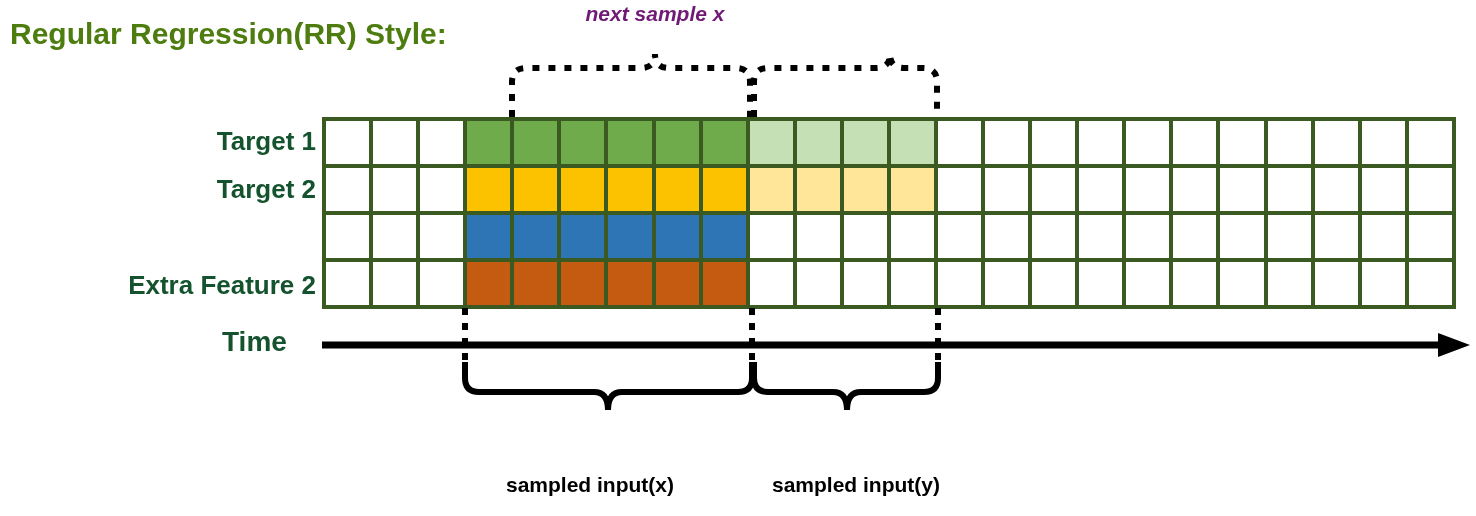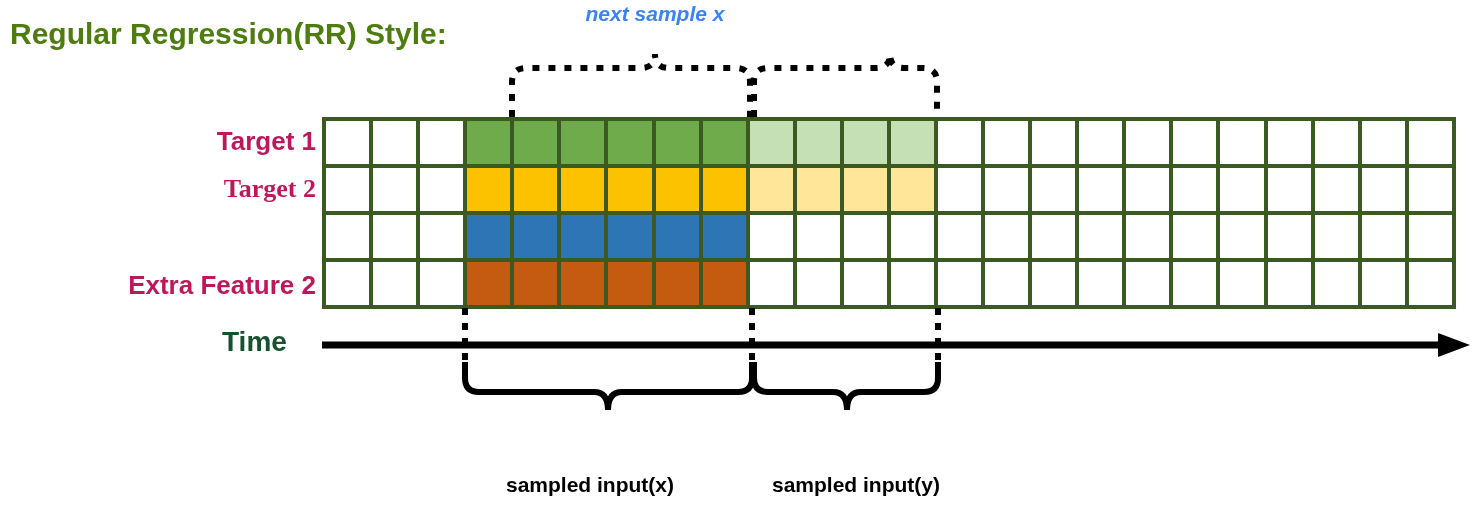--- a/index.html
+++ b/index.html
@@ -16,26 +16,26 @@
   #page-title{
     position:absolute;left:10px;top:17px;
     font-size:30px;font-weight:700;color:#4d7c0f;
     letter-spacing:0px;white-space:nowrap;
   }
 
   
   .row-label{
     position:absolute;
     right:1160px;           
-    font-size:26px;font-weight:700;color:#be185d;
+    font-size:26px;font-weight:700;color:#14532d;
     white-space:nowrap;text-align:right;
     line-height:48px;height:48px;
   }
   #row-label-0{top:117px;}
-  #row-label-1{top:165px;font-family:Liberation Serif, serif;}
+  #row-label-1{top:165px;}
   #row-label-2{top:213px;}
   #row-label-3{top:261px;}
 
   
   #grid{
     position:absolute;left:322px;top:117px;
     width:1134px;height:192px;
     background:#3A5A22;
     border:4px solid #3A5A22;
     box-sizing:border-box;
@@ -56,21 +56,21 @@
   #time-label{
     position:absolute;left:222px;top:326px;
     font-size:28px;font-weight:700;color:#14532d;white-space:nowrap;
   }
   #time-axis{position:absolute;left:322px;top:330px;width:1148px;height:30px;}
 
   
   #upper-braces{position:absolute;left:0;top:0;width:1476px;height:130px;}
   .up-label{
     position:absolute;top:2px;
-    font-size:21px;font-style:italic;font-weight:600;color:#3b82f6;
+    font-size:21px;font-style:italic;font-weight:600;color:#701a75;
     white-space:nowrap;text-align:center;
   }
   #label-next-x{left:540px;width:230px;}
   #label-next-y{left:780px;width:220px;}
 
   
   #lower-braces{position:absolute;left:0;top:300px;width:1476px;height:120px;}
 
   
   .caption{

